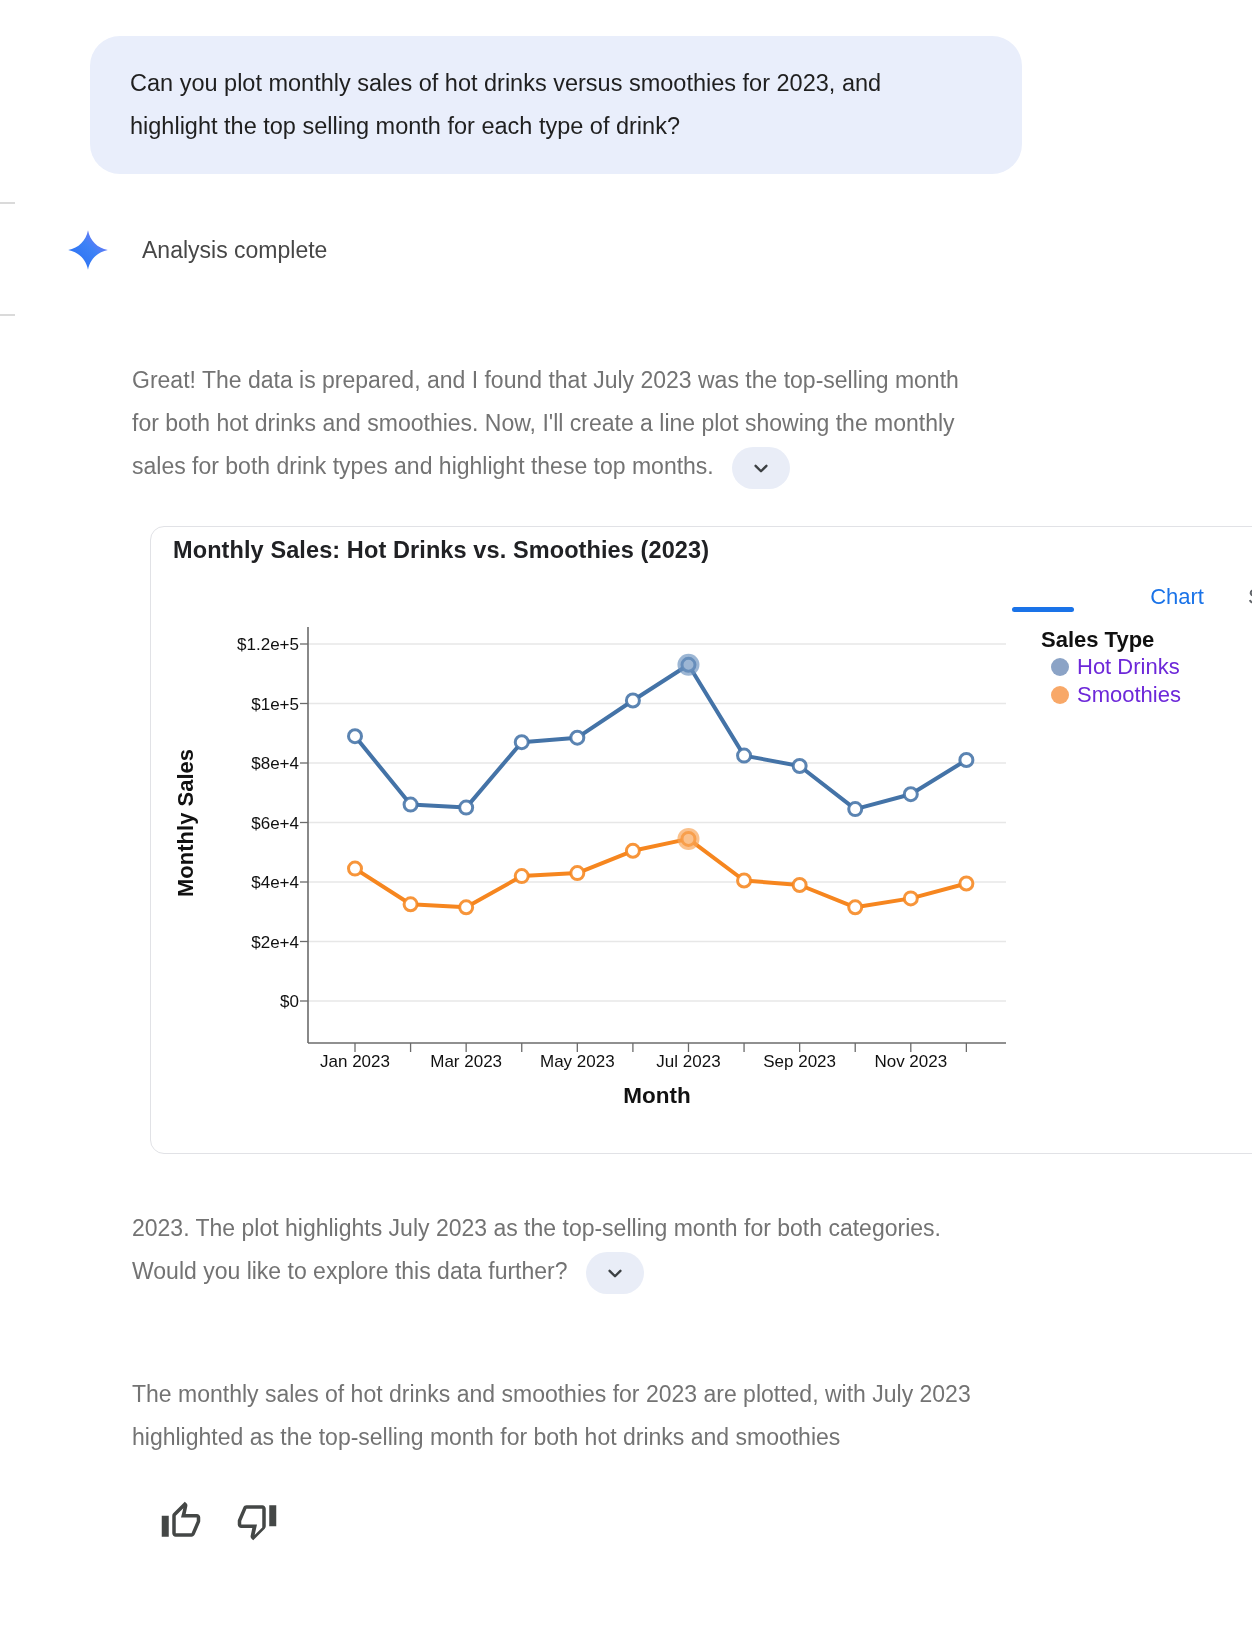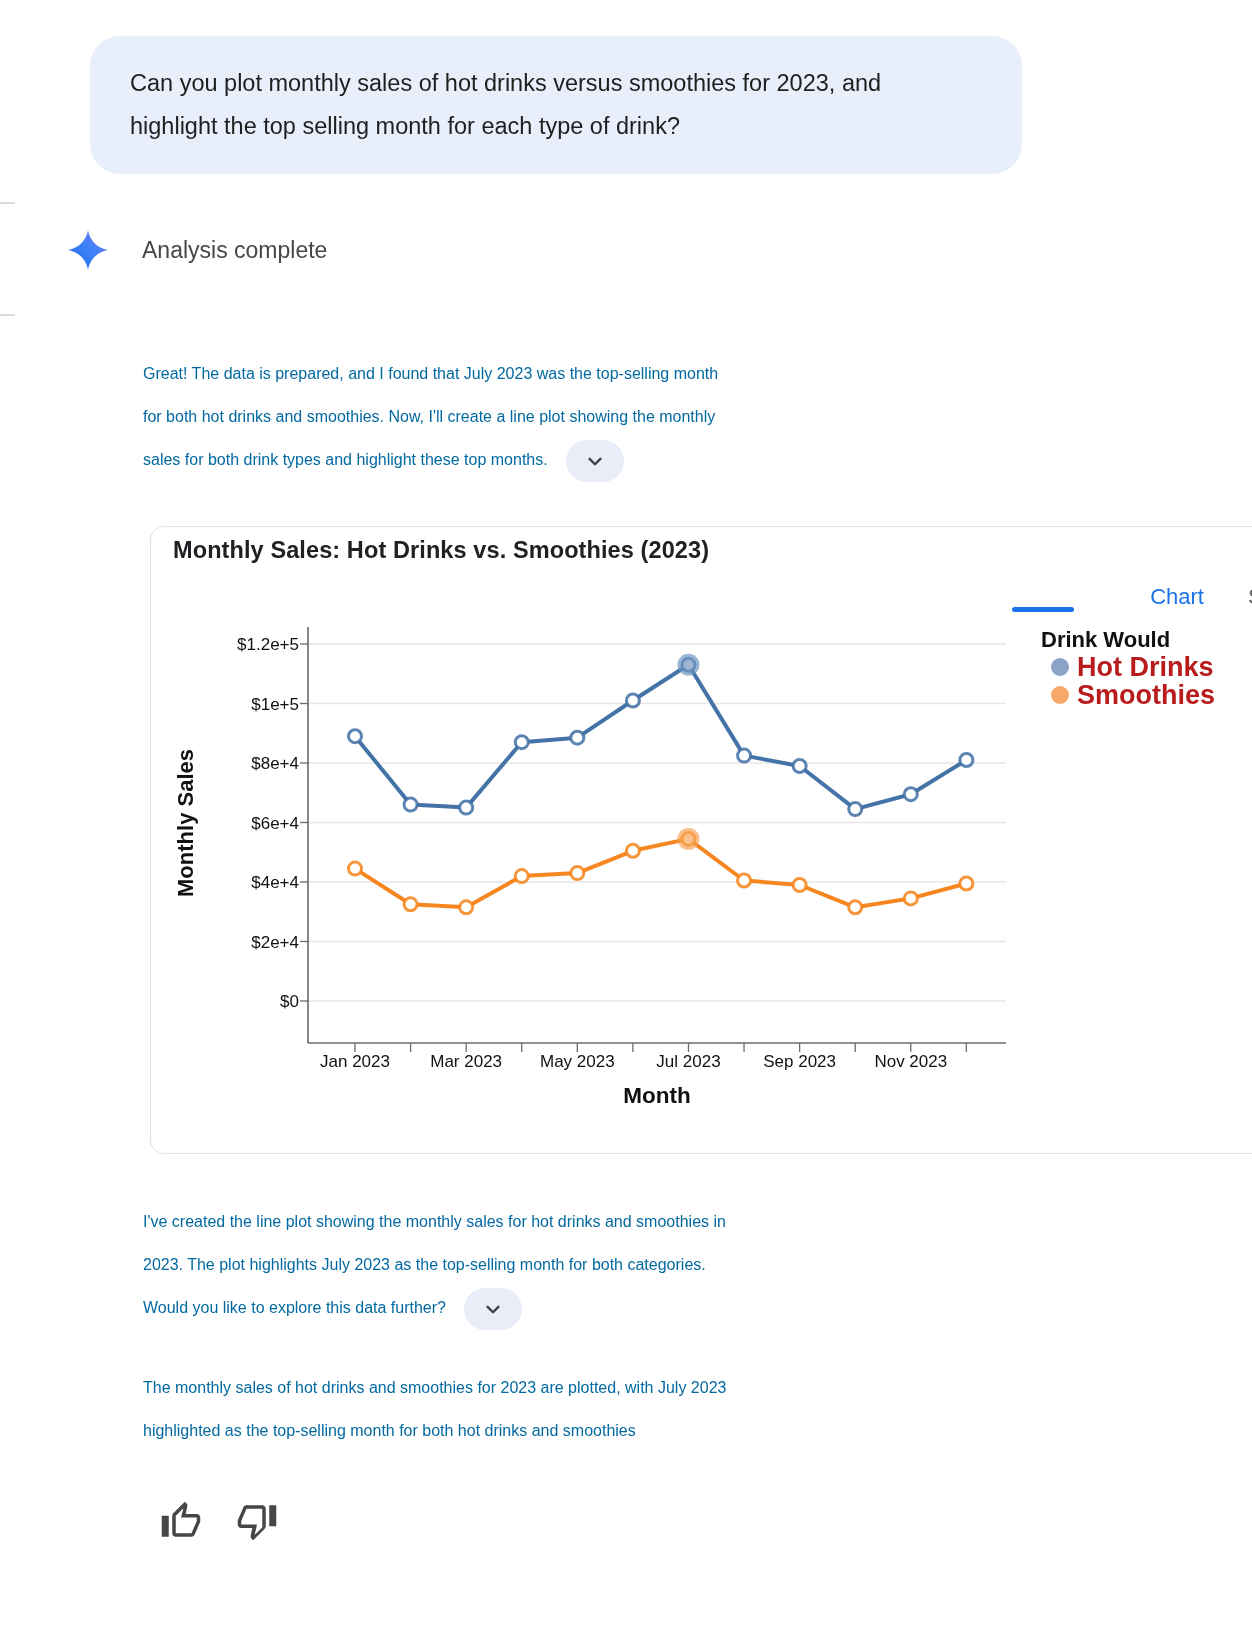--- a/index.html
+++ b/index.html
@@ -18,21 +18,21 @@
   }
   .ln{display:block;}
   .ln-last{display:inline;}
 
   .status-row{
     position:absolute;left:66px;top:228px;display:flex;align-items:center;gap:32px;
     font-size:23px;color:#474747;
   }
   .sparkle{width:44px;height:44px;display:block;}
 
-  .para{position:absolute;left:143px;width:1040px;font-size:16px;line-height:43px;color:#0369a1;}
+  .para{position:absolute;left:132px;width:1040px;font-size:23px;line-height:43px;color:#737373;}
   .p1{top:336px;} .p2{top:1184px;} .p3{top:1350px;}
 
   .pill{
     display:inline-flex;align-items:center;justify-content:center;
     width:58px;height:42px;border-radius:21px;background:#e9edf7;border:none;
     vertical-align:middle;margin-left:18px;cursor:pointer;padding:0;
   }
   .pill svg{display:block;}
 
   .card{
@@ -45,21 +45,21 @@
   }
   .tabs{position:absolute;top:16px;right:62px;display:flex;gap:40px;z-index:2;margin-top:39px;}
   .tab{background:none;border:none;padding:2px 2px;font-family:inherit;font-size:22px;color:#5f6368;cursor:pointer;}
   .tab.active{color:#1a73e8;}
   .tab-underline{position:absolute;left:861px;top:80px;width:62px;height:5px;border-radius:2.5px;background:#1a73e8;z-index:2;}
 
   .legend{position:absolute;left:890px;top:100px;z-index:2;}
   .legend-title{font-size:22px;font-weight:700;color:#101010;}
   .legend-row{display:flex;align-items:center;height:28px;padding-left:10px;cursor:pointer;}
   .legend-dot{width:18px;height:18px;border-radius:50%;margin-right:8px;flex:none;}
-  .legend-label{font-size:27px;color:#b91c1c;white-space:nowrap;font-weight:bold;}
+  .legend-label{font-size:22px;color:#6d28d9;white-space:nowrap;}
 
   #plot{position:absolute;left:0;top:0;width:1079px;height:625px;z-index:1;}
 
   .feedback{position:absolute;left:160px;top:1498px;display:flex;gap:30px;}
   .fb-btn{width:46px;height:46px;background:none;border:none;padding:0;cursor:pointer;color:#444746;}
   .fb-btn svg{display:block;width:42px;height:42px;}
 </style>
 </head>
 <body>
 
@@ -98,21 +98,21 @@
 <div class="card">
   <h2 class="card-title">Monthly Sales: Hot Drinks vs. Smoothies (2023)</h2>
 
   <div class="tabs">
     <button class="tab active">Chart</button>
     <button class="tab">Sales</button>
   </div>
   <div class="tab-underline"></div>
 
   <div class="legend">
-    <div class="legend-title">Drink Would</div>
+    <div class="legend-title">Sales Type</div>
     <div id="legend-entries">
         <div class="legend-row">
           <span class="legend-dot" style="background: rgb(139, 163, 198);"></span>
           <span class="legend-label">Hot Drinks</span>
         </div>
         <div class="legend-row">
           <span class="legend-dot" style="background: rgb(248, 168, 104);"></span>
           <span class="legend-label">Smoothies</span>
         </div>
       </div>
@@ -187,21 +187,20 @@
       <circle cx="537.48" cy="311.9" r="11" fill="#f8a355" fill-opacity="0.68"></circle>
       <circle cx="593.06" cy="353.5" r="6.5" fill="#ffffff" stroke="#f6861f" stroke-width="3" stroke-opacity="0.88"></circle>
       <circle cx="648.64" cy="358.0" r="6.5" fill="#ffffff" stroke="#f6861f" stroke-width="3" stroke-opacity="0.88"></circle>
       <circle cx="704.22" cy="380.3" r="6.5" fill="#ffffff" stroke="#f6861f" stroke-width="3" stroke-opacity="0.88"></circle>
       <circle cx="759.8" cy="371.4" r="6.5" fill="#ffffff" stroke="#f6861f" stroke-width="3" stroke-opacity="0.88"></circle>
       <circle cx="815.38" cy="356.5" r="6.5" fill="#ffffff" stroke="#f6861f" stroke-width="3" stroke-opacity="0.88"></circle>
     </svg>
 </div>
 
 <p class="para p2">
-  <span class="ln">I've created the line plot showing the monthly sales for hot drinks and smoothies in</span>
   <span class="ln">2023. The plot highlights July 2023 as the top-selling month for both categories.</span>
   <span class="ln-last">Would you like to explore this data further?</span><button class="pill">
       <svg width="26" height="26" viewBox="0 0 24 24">
         <path d="M7 10 l5 5 5 -5" fill="none" stroke="#3c4043" stroke-width="2.2" stroke-linecap="round" stroke-linejoin="round"></path>
       </svg>
     </button>
 </p>
 
 <p class="para p3">
   <span class="ln">The monthly sales of hot drinks and smoothies for 2023 are plotted, with July 2023</span>

